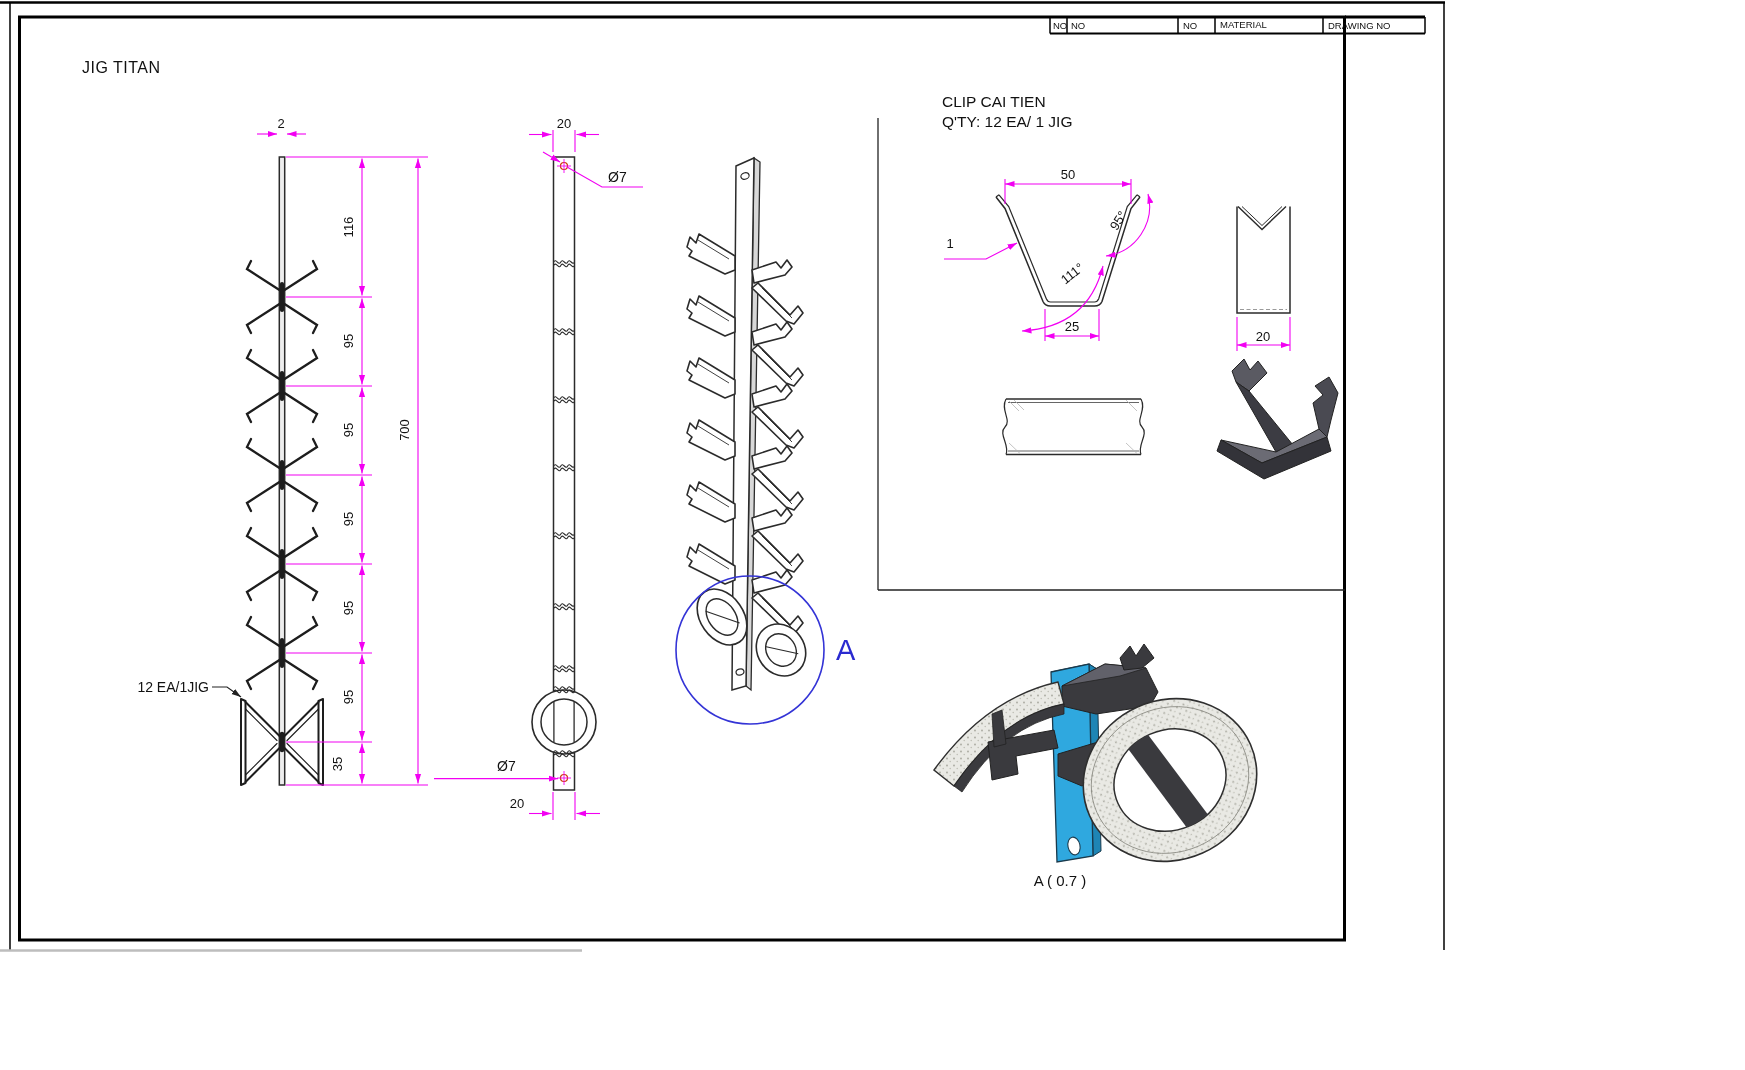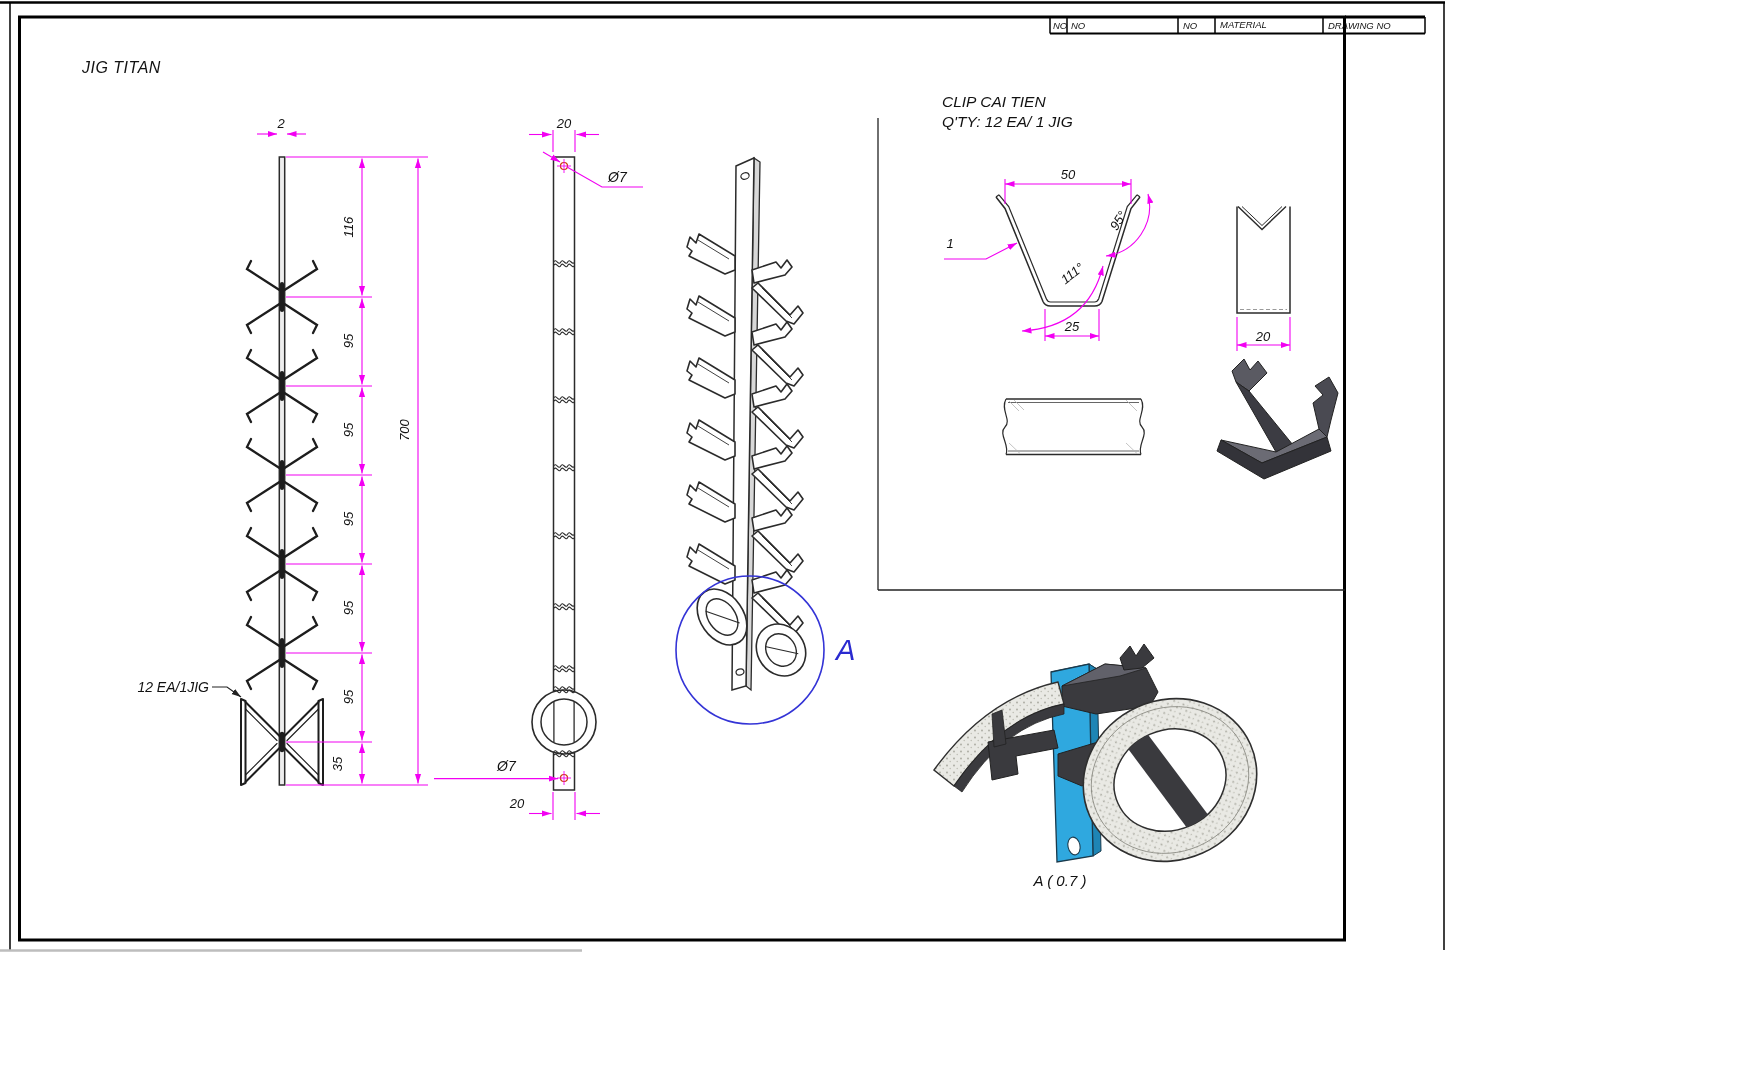--- a/index.html
+++ b/index.html
@@ -1,17 +1,17 @@
 <!DOCTYPE html>
 <html><head>
 <meta charset="utf-8">
 <style>
   html,body{margin:0;padding:0;background:#fff;}
   .sheet{position:relative;width:1745px;height:1070px;background:#fff;overflow:hidden;
-         font-family:"Liberation Sans",sans-serif;font-style:italic;}
+         font-family:"Liberation Sans",sans-serif;}
   svg{position:absolute;left:0;top:0;}
   text{font-family:"Liberation Sans",sans-serif;fill:#111;}
   .dim-t{font-size:13px;}
   .dim-m{font-size:14px;}
   .lbl{font-size:16px;letter-spacing:.5px;}
   .hdr{font-size:15.5px;}
   .tb{font-size:9.5px;}
   .blueA{font-size:29px;fill:#2a2ad0;}
   .cap{font-size:15px;}
   .ldr{font-size:14px;}

